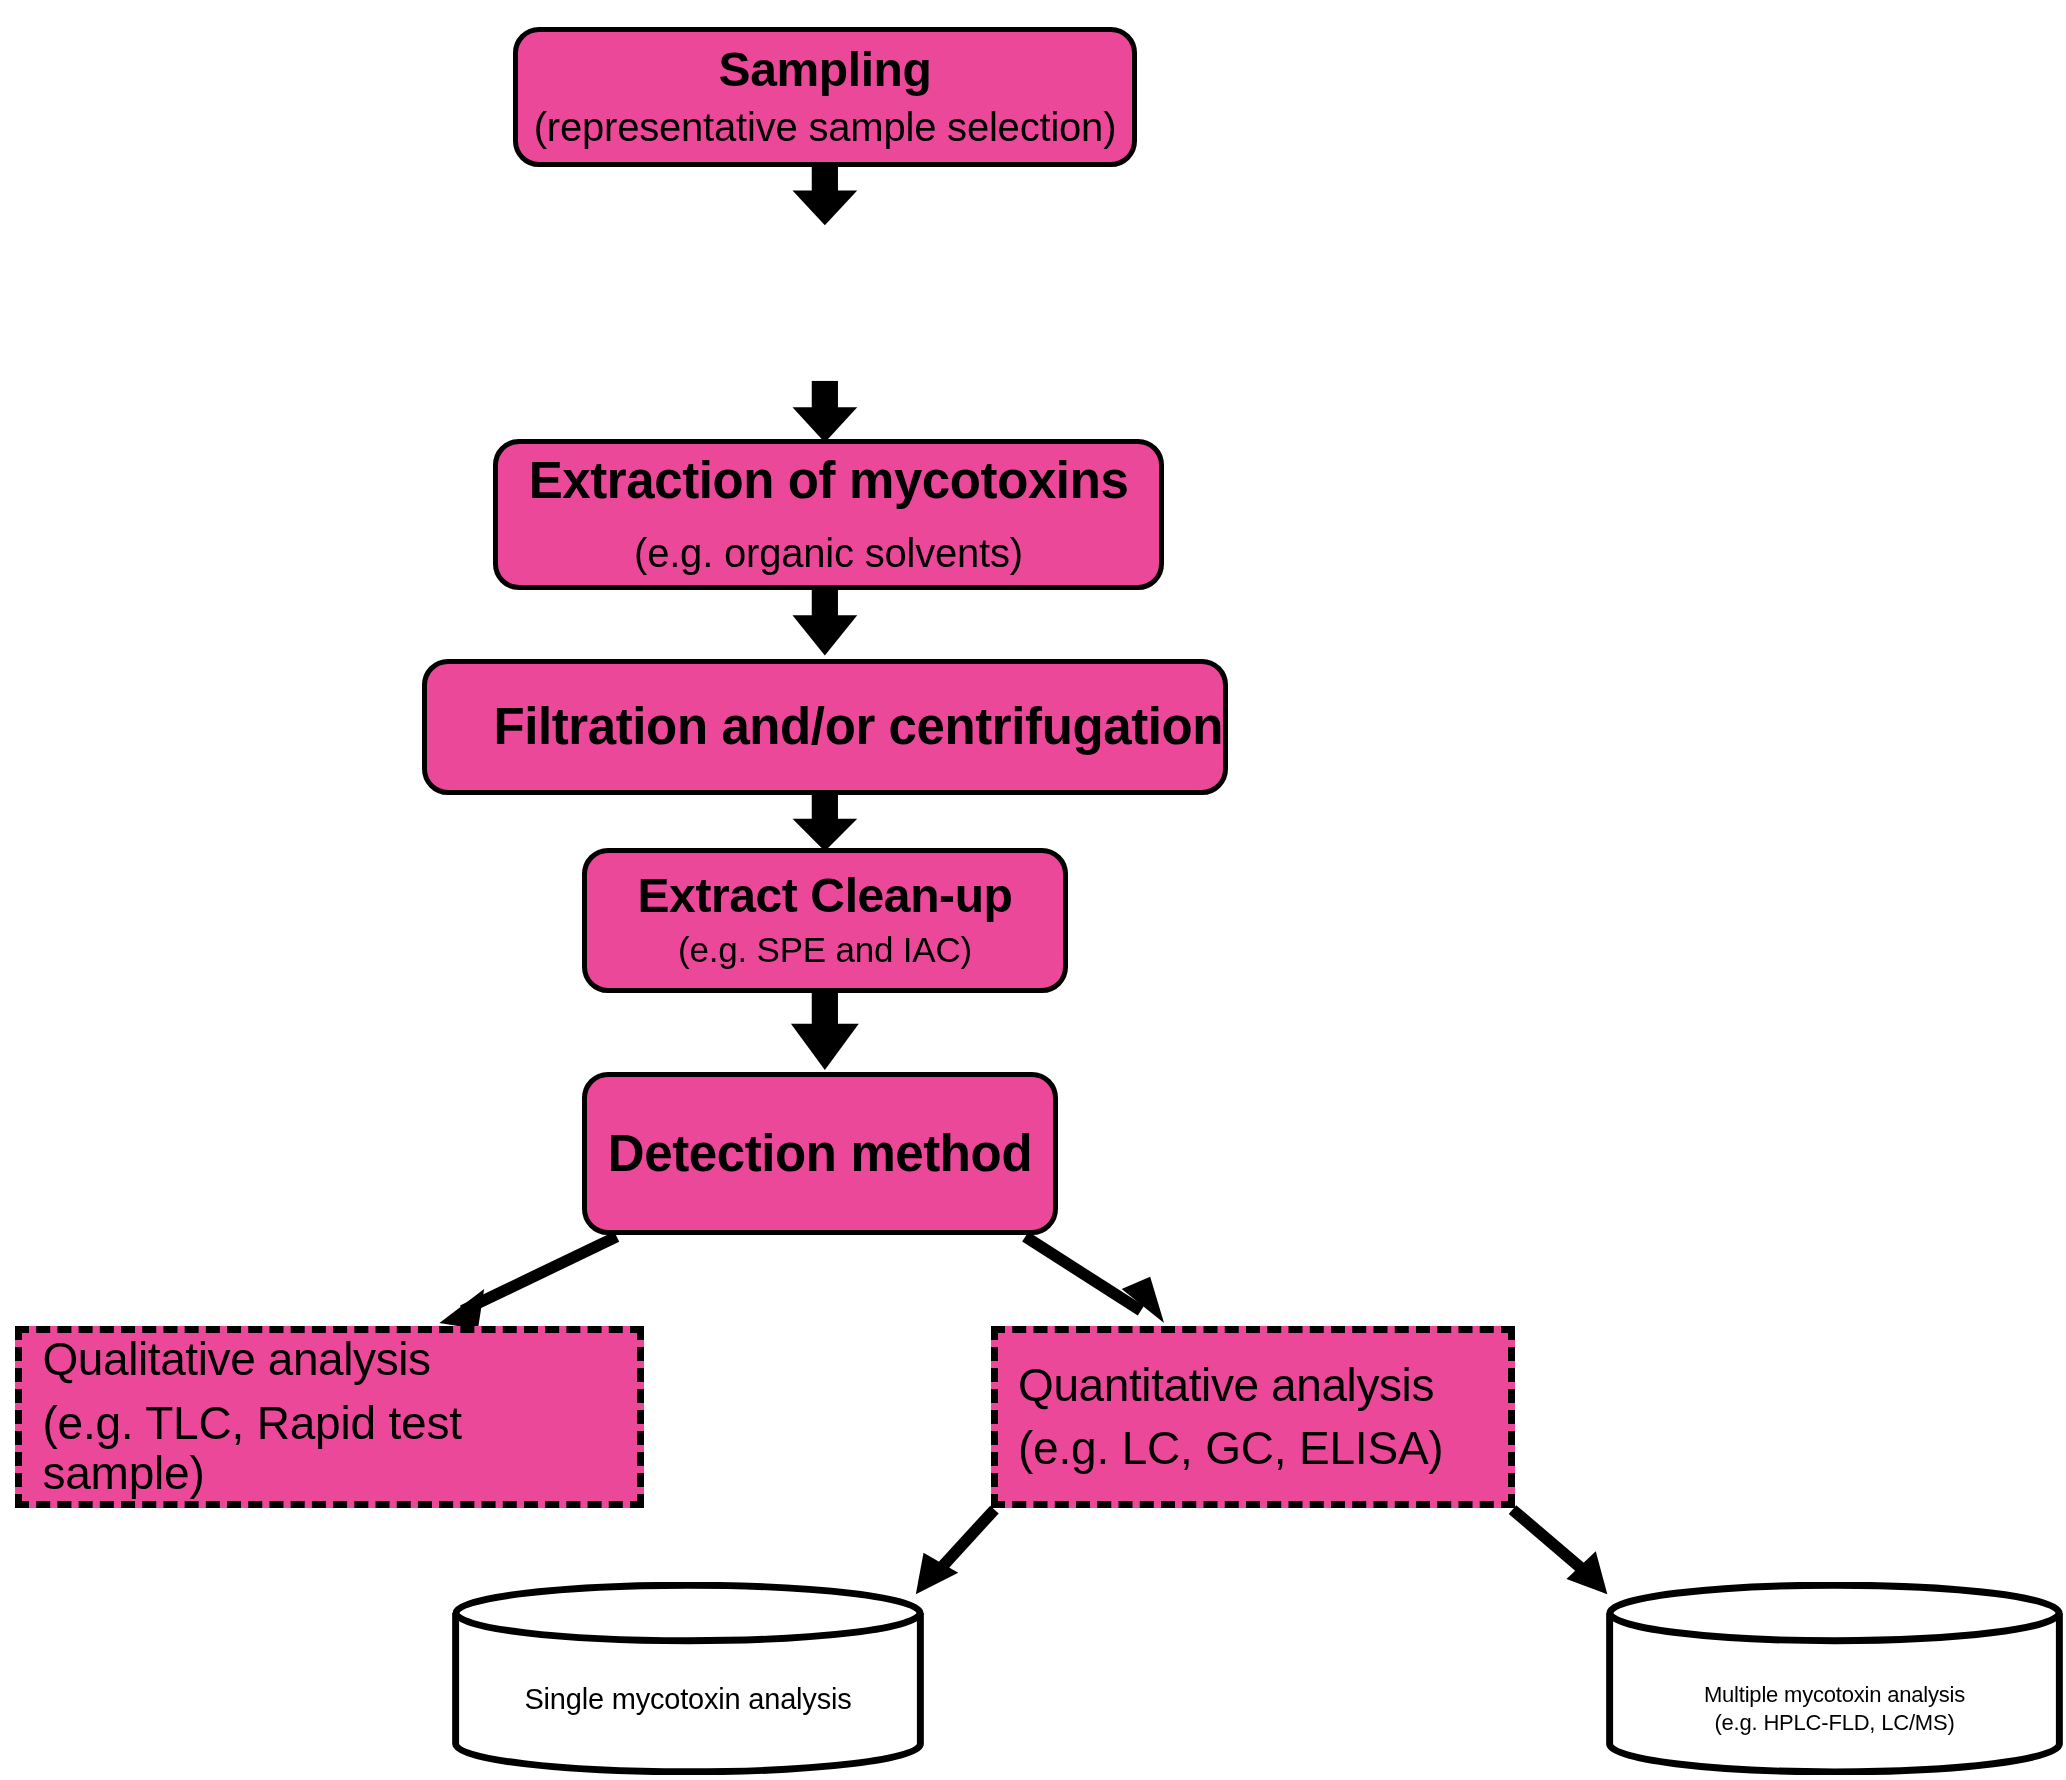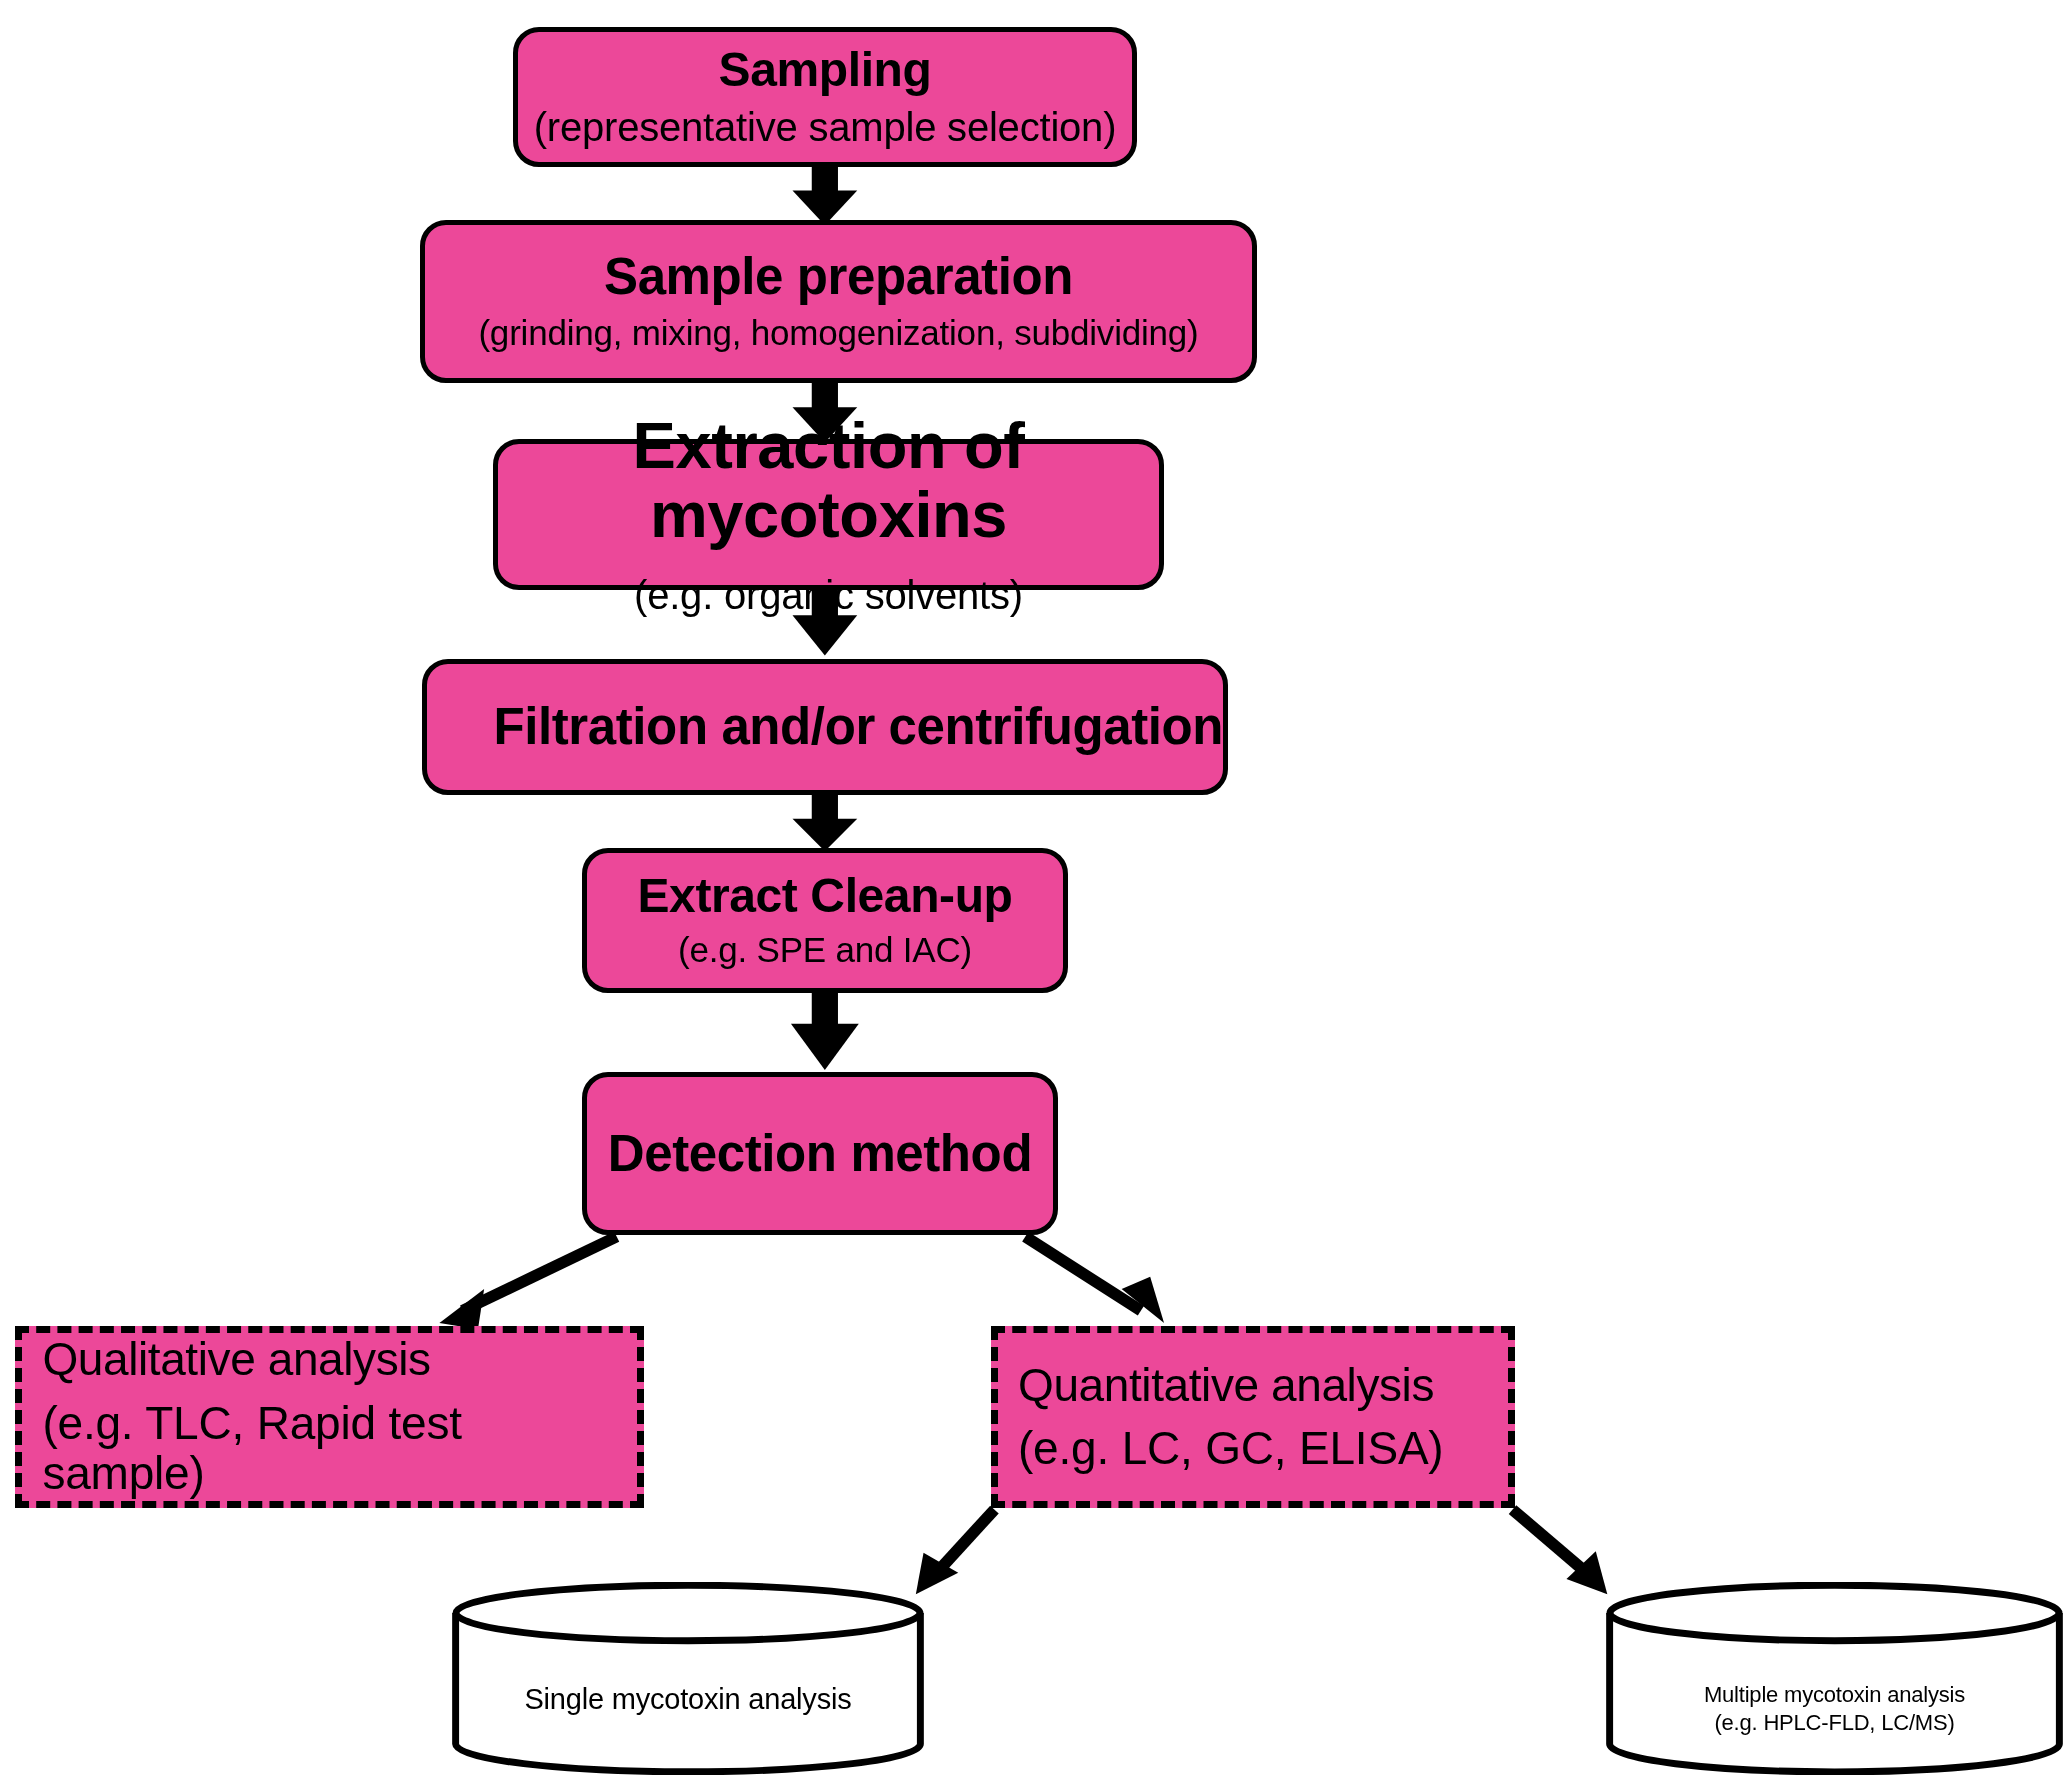--- a/index.html
+++ b/index.html
@@ -20,21 +20,21 @@
   
   #n-sampling{left:513px;top:27px;width:624px;height:140px;}
   #n-sampling .ttl{font-size:48px;margin-bottom:9.3px;}
   #n-sampling .sub{font-size:40px;}
 
   #n-prep{left:420px;top:220px;width:837px;height:163px;}
   #n-prep .ttl{font-size:51px;margin-bottom:10.8px;}
   #n-prep .sub{font-size:35px;}
 
   #n-extract{left:493px;top:439px;width:671px;height:151px;}
-  #n-extract .ttl{font-size:65px;margin-bottom:24px;}
+  #n-extract .ttl{font-size:51px;margin-bottom:24px;}
   #n-extract .sub{font-size:40px;}
 
   #n-filter{left:422px;top:659px;width:806px;height:136px;align-items:flex-end;}
   #n-filter .ttl{font-size:51px;}
 
   #n-cleanup{left:582px;top:848px;width:486px;height:145px;}
   #n-cleanup .ttl{font-size:48px;margin-bottom:9.3px;}
   #n-cleanup .sub{font-size:35px;}
 
   #n-detect{left:582px;top:1072px;width:476px;height:163px;}
@@ -103,24 +103,20 @@
       <line x1="1962" y1="1958" x2="2058" y2="2040"></line>
       <polygon points="2085,2068 2032,2048 2070,2012" stroke="none"></polygon>
     </g>
   </svg>
 
   <div class="node solid-node" id="n-sampling">
     <span class="ttl">Sampling</span>
     <span class="sub">(representative sample selection)</span>
   </div>
 
-  <div class="node solid-node" id="n-prep">
-    <span class="ttl">Sample preparation</span>
-    <span class="sub">(grinding, mixing, homogenization, subdividing)</span>
-  </div>
 
   <div class="node solid-node" id="n-extract">
     <span class="ttl">Extraction of mycotoxins</span>
     <span class="sub">(e.g. organic solvents)</span>
   </div>
 
   <div class="node solid-node" id="n-filter">
     <span class="ttl">Filtration and/or centrifugation</span>
   </div>
 

